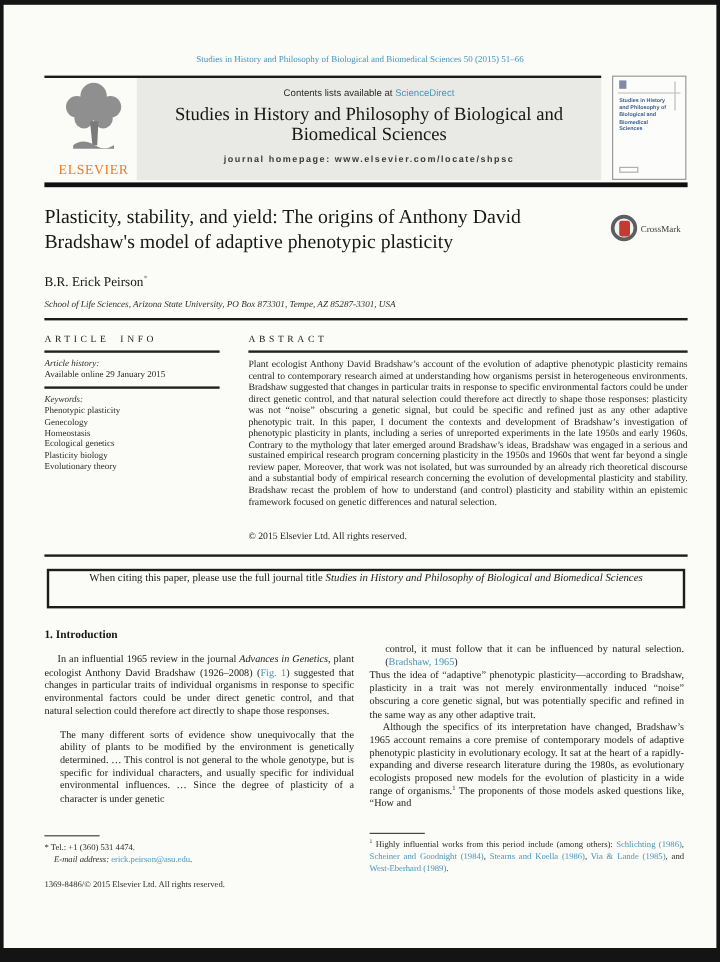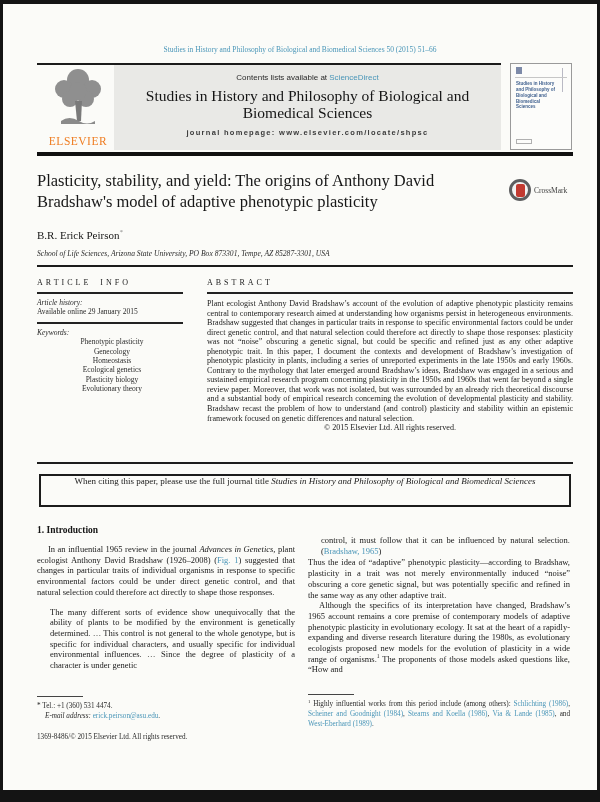--- a/index.html
+++ b/index.html
@@ -42,26 +42,26 @@
   .author{position:absolute;left:34px;top:224px;font-size:11px;color:#161616;}
   .author sup{font-size:7px;color:#888;}
   .affiliation{position:absolute;left:34px;top:245px;font-size:7.6px;font-style:italic;color:#2c2c2c;}
   .rule-affil{position:absolute;left:34px;top:261px;width:536px;height:2px;background:#1b1b1b;}
 
   .sec-head{font-size:8px;letter-spacing:3px;word-spacing:4px;color:#222;}
   .info-col{position:absolute;left:34px;top:274px;width:150px;}
   .info-rule{width:146px;height:2px;background:#222;margin:5px 0 4px;}
   .info-label{font-size:7.5px;font-style:italic;color:#2b2b2b;line-height:1.25;}
   .info-text{font-size:7.5px;line-height:1.25;color:#2b2b2b;}
-  .kw{font-size:7.5px;line-height:1.25;color:#2b2b2b;text-align:center;}
+  .kw{font-size:7.5px;line-height:1.25;color:#2b2b2b;}
 
   .abs-col{position:absolute;left:204px;top:274px;width:366px;}
   .abs-rule{width:366px;height:2px;background:#222;margin:5px 0 5px;}
   .abs-text{font-size:8.1px;line-height:1.18;text-align:justify;color:#222;}
-  .abs-copy{margin-top:0;font-size:8.1px;text-align:center;color:#222;}
+  .abs-copy{margin-top:19px;font-size:8.1px;text-align:left;color:#222;}
 
   .rule-abs{position:absolute;left:34px;top:458px;width:536px;height:2px;background:#1d1d1d;}
 
   .cite-box{position:absolute;left:36px;top:470px;width:532px;height:33px;border:2px solid #1c1c1c;display:flex;align-items:flex-start;justify-content:center;font-size:9px;color:#222;}
 
   .col-left{position:absolute;left:34px;top:521px;width:258px;}
   .col-right{position:absolute;left:305px;top:531px;width:262px;}
   .h-intro{font-size:9.5px;font-weight:bold;margin-bottom:9px;color:#151515;}
   .para{font-size:8.5px;line-height:1.26;text-align:justify;color:#202020;}
   .indent{text-indent:11px;}

